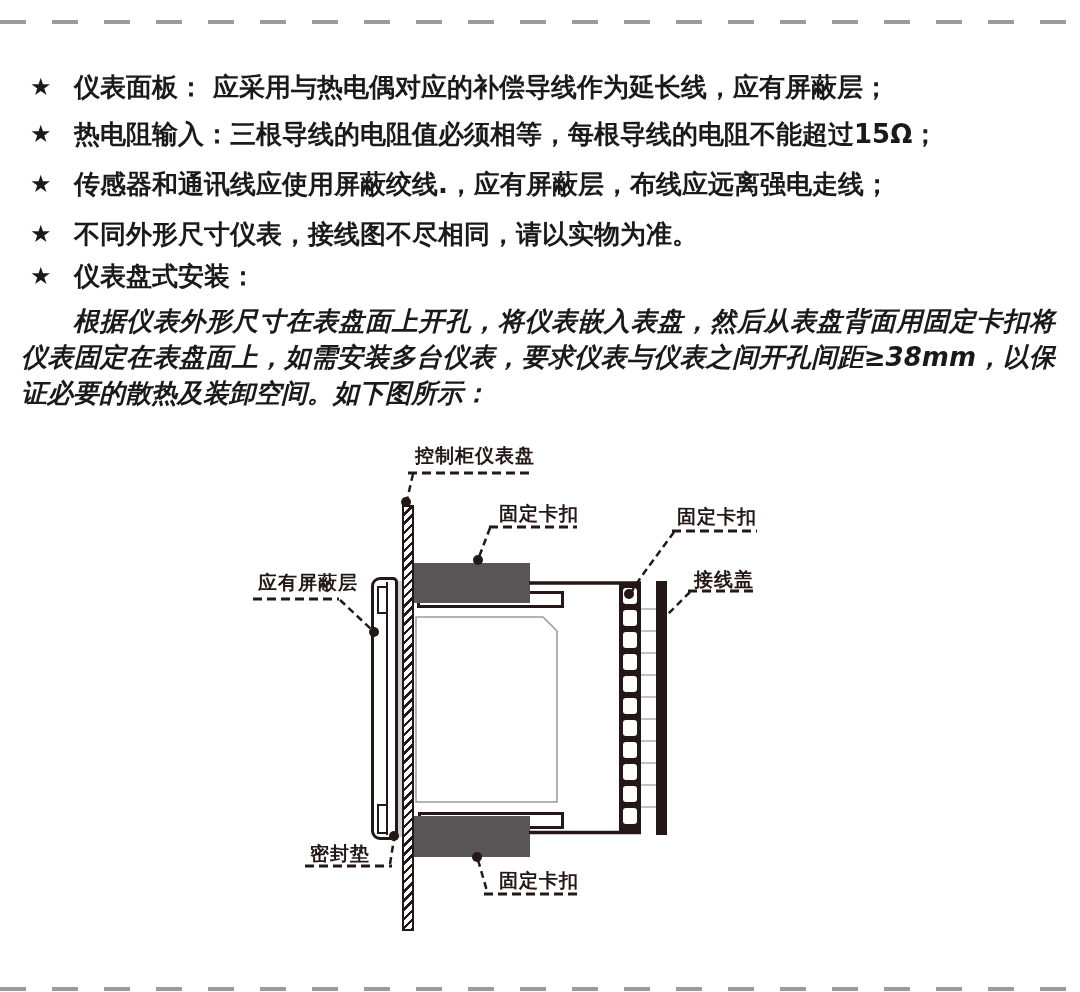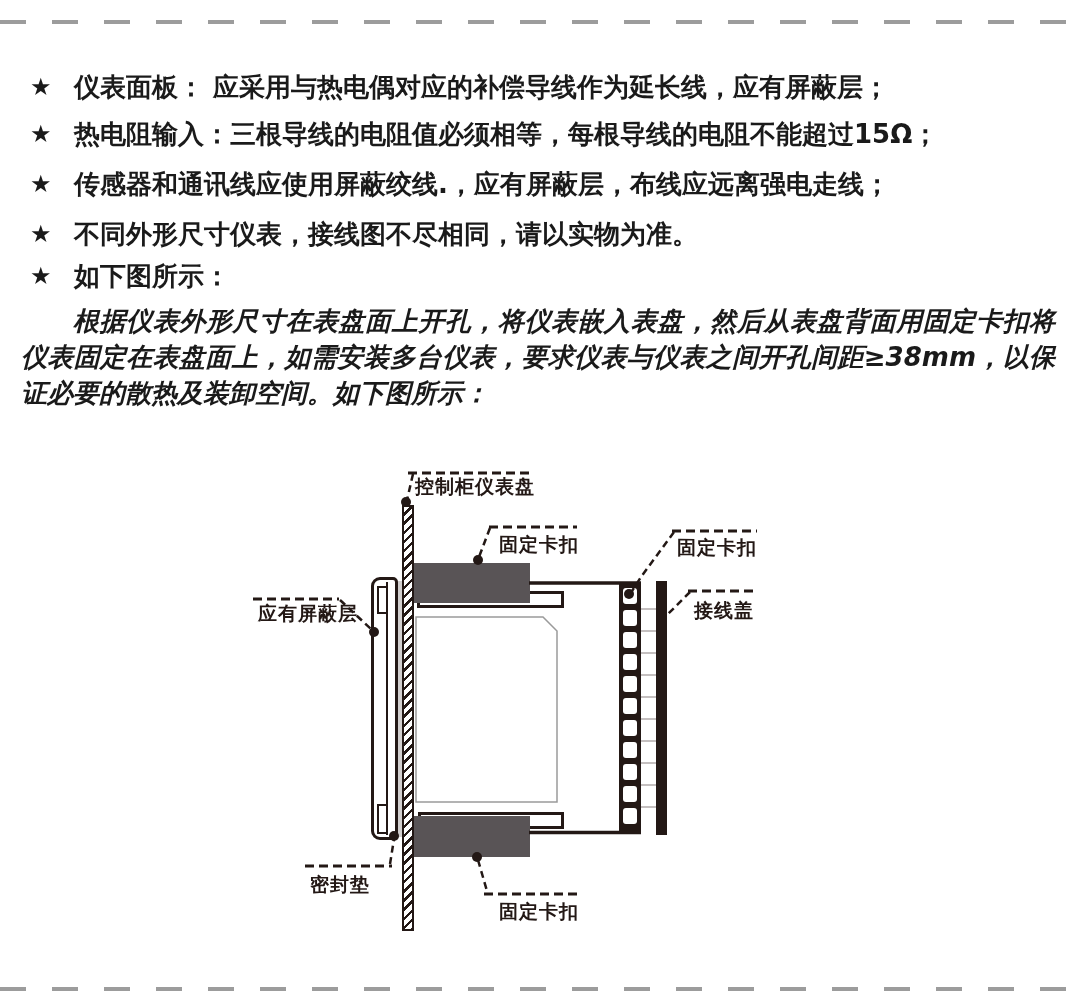--- a/index.html
+++ b/index.html
@@ -45,21 +45,21 @@
   .clip{background:#595456;z-index:5;}
   .clip.top{left:414px;top:563px;width:116px;height:40px;}
   .clip.bot{left:414px;top:816px;width:116px;height:41px;}
   .tstrip{left:619px;top:582px;width:22px;height:252px;background:#231815;z-index:4;}
   .tscrew{position:absolute;left:4px;width:14px;height:16px;background:#ffffff;border-radius:3px;}
   .tsep{left:641px;top:582px;width:15px;height:253px;z-index:2;}
   .tsep .ln{position:absolute;left:0;width:15px;height:2px;background:#c4bfbf;}
   .cover-bar{left:656px;top:581px;width:11px;height:254px;background:#231815;z-index:4;}
   .dlabel{
     position:absolute;z-index:9;font-weight:bold;font-size:19px;line-height:21px;
-    color:#231815;letter-spacing:1px;white-space:nowrap;margin-top:31px;
+    color:#231815;letter-spacing:1px;white-space:nowrap;
   }
   svg.anno{position:absolute;left:0;top:0;z-index:8;pointer-events:none;}
 </style>
 </head>
 <body>
 
 <div id="page">
 
   <div class="dashline" style="top:20px"></div>
 
@@ -74,21 +74,21 @@
   <div class="bullet" style="top:168px">
     <span class="star">★</span>
     <span>传感器和通讯线应使用屏蔽绞线.，应有屏蔽层，布线应远离强电走线；</span>
   </div>
   <div class="bullet" style="top:218px">
     <span class="star">★</span>
     <span>不同外形尺寸仪表，接线图不尽相同，请以实物为准。</span>
   </div>
   <div class="bullet" style="top:260px">
     <span class="star">★</span>
-    <span>如下图所示：</span>
+    <span>仪表盘式安装：</span>
   </div>
 
   <div class="para">根据仪表外形尺寸在表盘面上开孔，将仪表嵌入表盘，然后从表盘背面用固定卡扣将仪表固定在表盘面上，如需安装多台仪表，要求仪表与仪表之间开孔间距≥38mm，以保证必要的散热及装卸空间。如下图所示：</div>
 
   <div>
 
     <div class="shape gasket"></div>
     <div class="shape bezel"></div>
     <div class="shape bezel-line"></div>
     <div class="shape tab top"></div>

